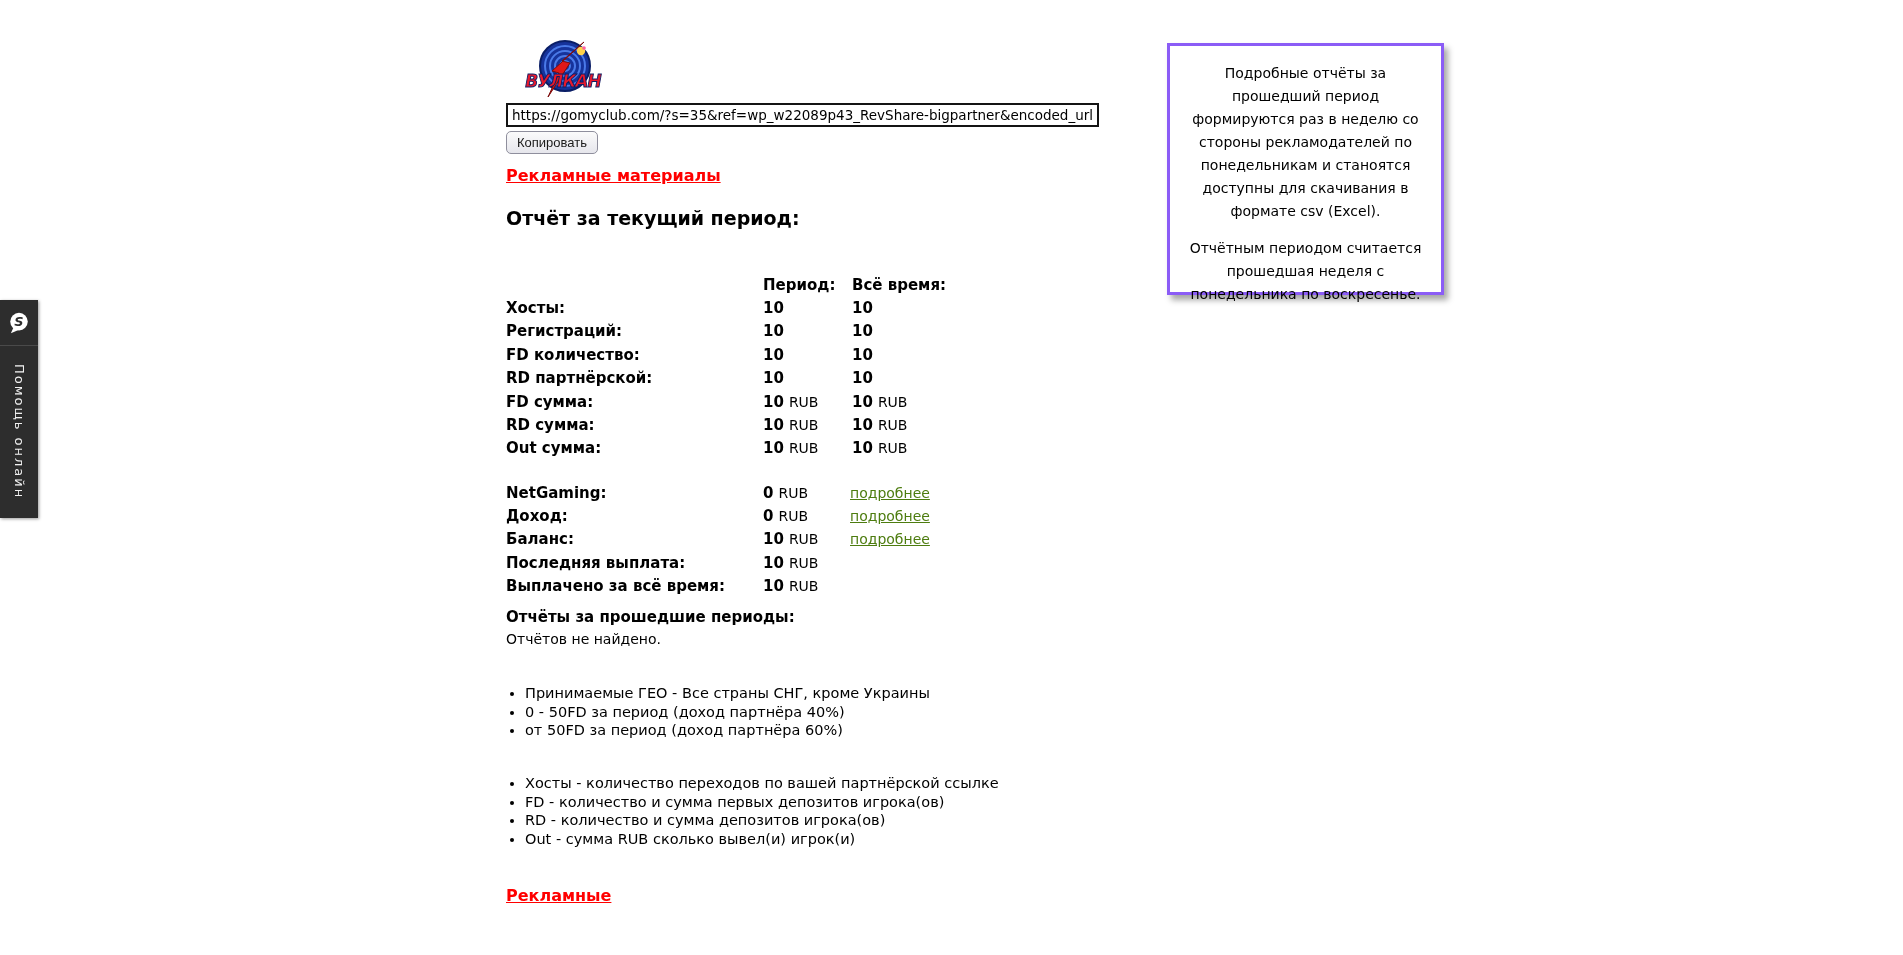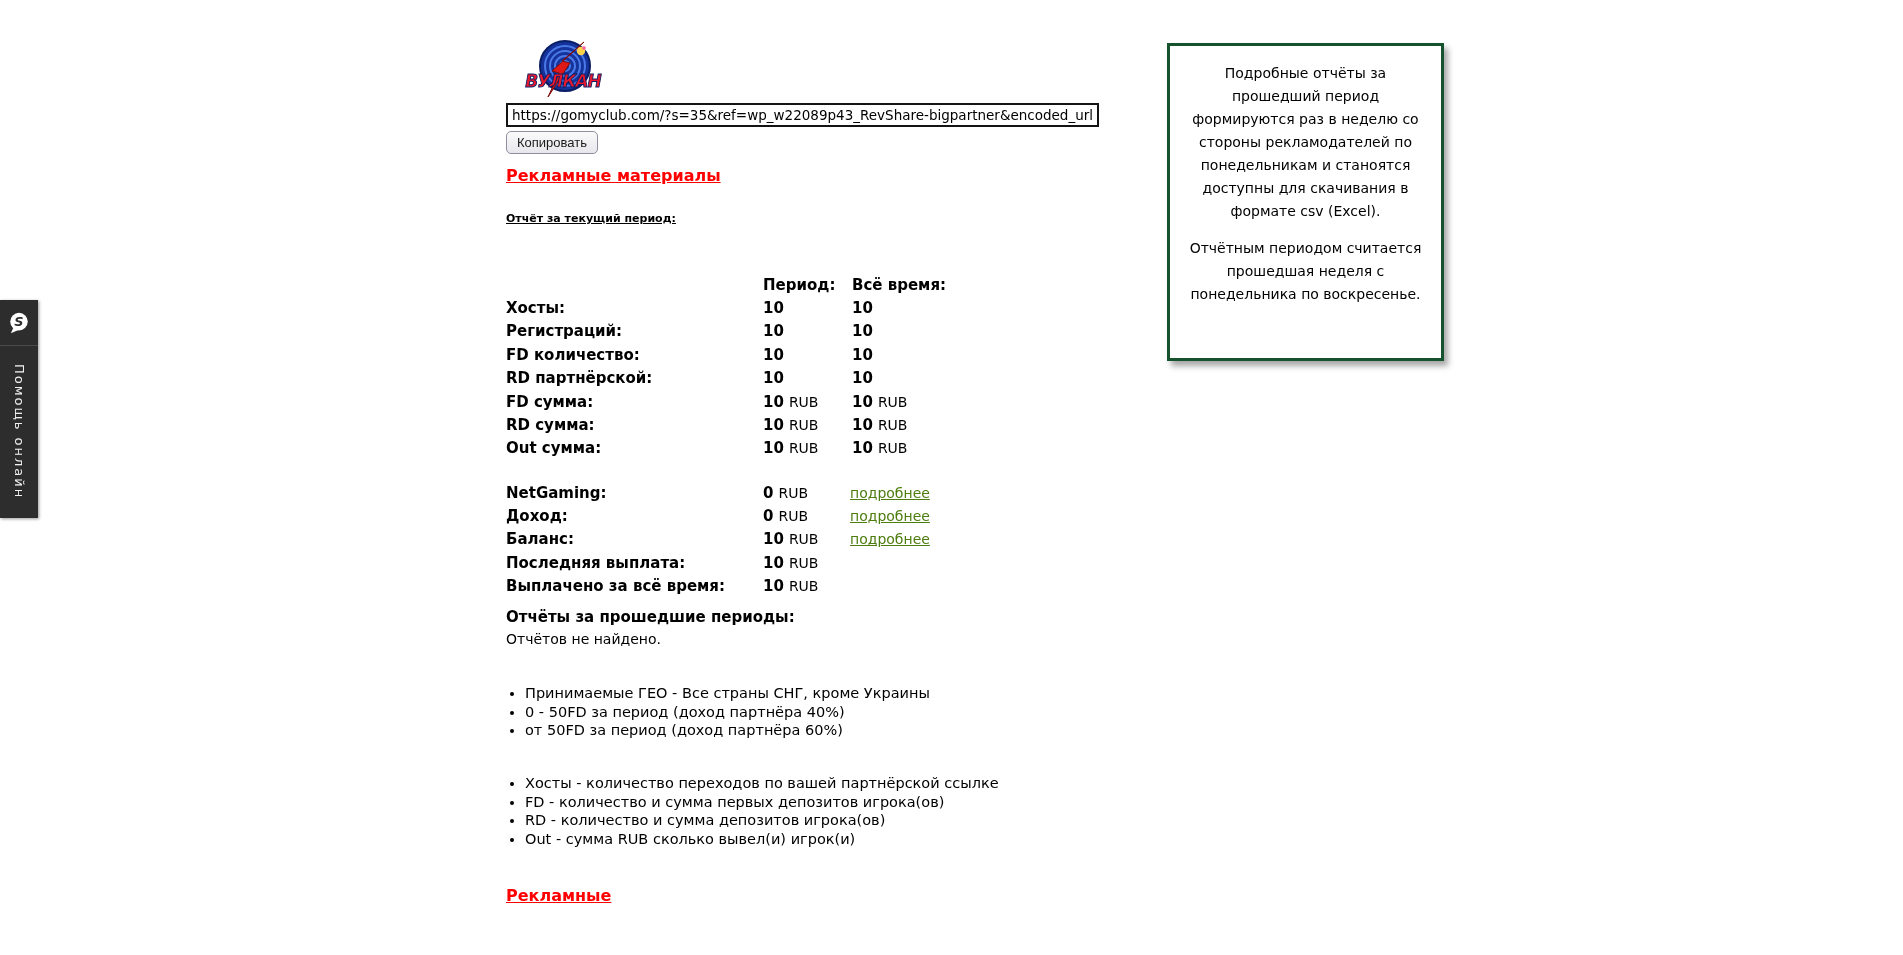--- a/index.html
+++ b/index.html
@@ -47,21 +47,21 @@
   
   .red-link {
     position:absolute; left:506px; color:#ff0000; font-weight:bold;
     font-size:16px; text-decoration:underline; cursor:pointer;text-align:center;
   }
   .materials { top:166px; }
   .back { top:886px; }
 
   
   .current-block { position:absolute; left:506px; top:207px; font-size:14px; line-height:23px; }
-  .current-block .title { font-weight:bold; font-size:11px;text-decoration:underline; }
+  .current-block .title { font-weight:bold; font-size:19px; }
 
   
   .stats-table {
     position:absolute; left:506px; top:273px;
     display:grid; grid-template-columns:257px 89px 140px; grid-auto-rows:23.4px;
     font-size:15px; align-items:center;
   }
   .stats-table .hdr { font-weight:bold; }
   .stats-table .lbl { font-weight:bold; }
   .stats-table b { font-weight:bold; }
@@ -81,22 +81,22 @@
   .past-block .title { font-weight:bold; font-size:15px; }
 
   
   .bullets { position:absolute; left:506px; margin:0; padding-left:19px; font-size:14.5px; }
   .bullets li { line-height:18.6px; }
   .terms { top:684px; }
   .glossary { top:774px; }
 
   
   .info-box {
-    position:absolute; left:1167px; top:43px; width:277px; height:318px;
-    border:3px solid #14532d; background:#fff;
+    position:absolute; left:1167px; top:43px; width:277px; height:252px;
+    border:3px solid #8b5cf6; background:#fff;
     box-shadow:4px 5px 6px rgba(0,0,0,.35);
     padding:16px 10px; text-align:center; font-size:14px; line-height:23px;
   }
   .info-box p { margin:0; }
   .info-box p + p { margin-top:14px; }
 </style>
 </head>
 <body>
 
 <div class="help-widget">

